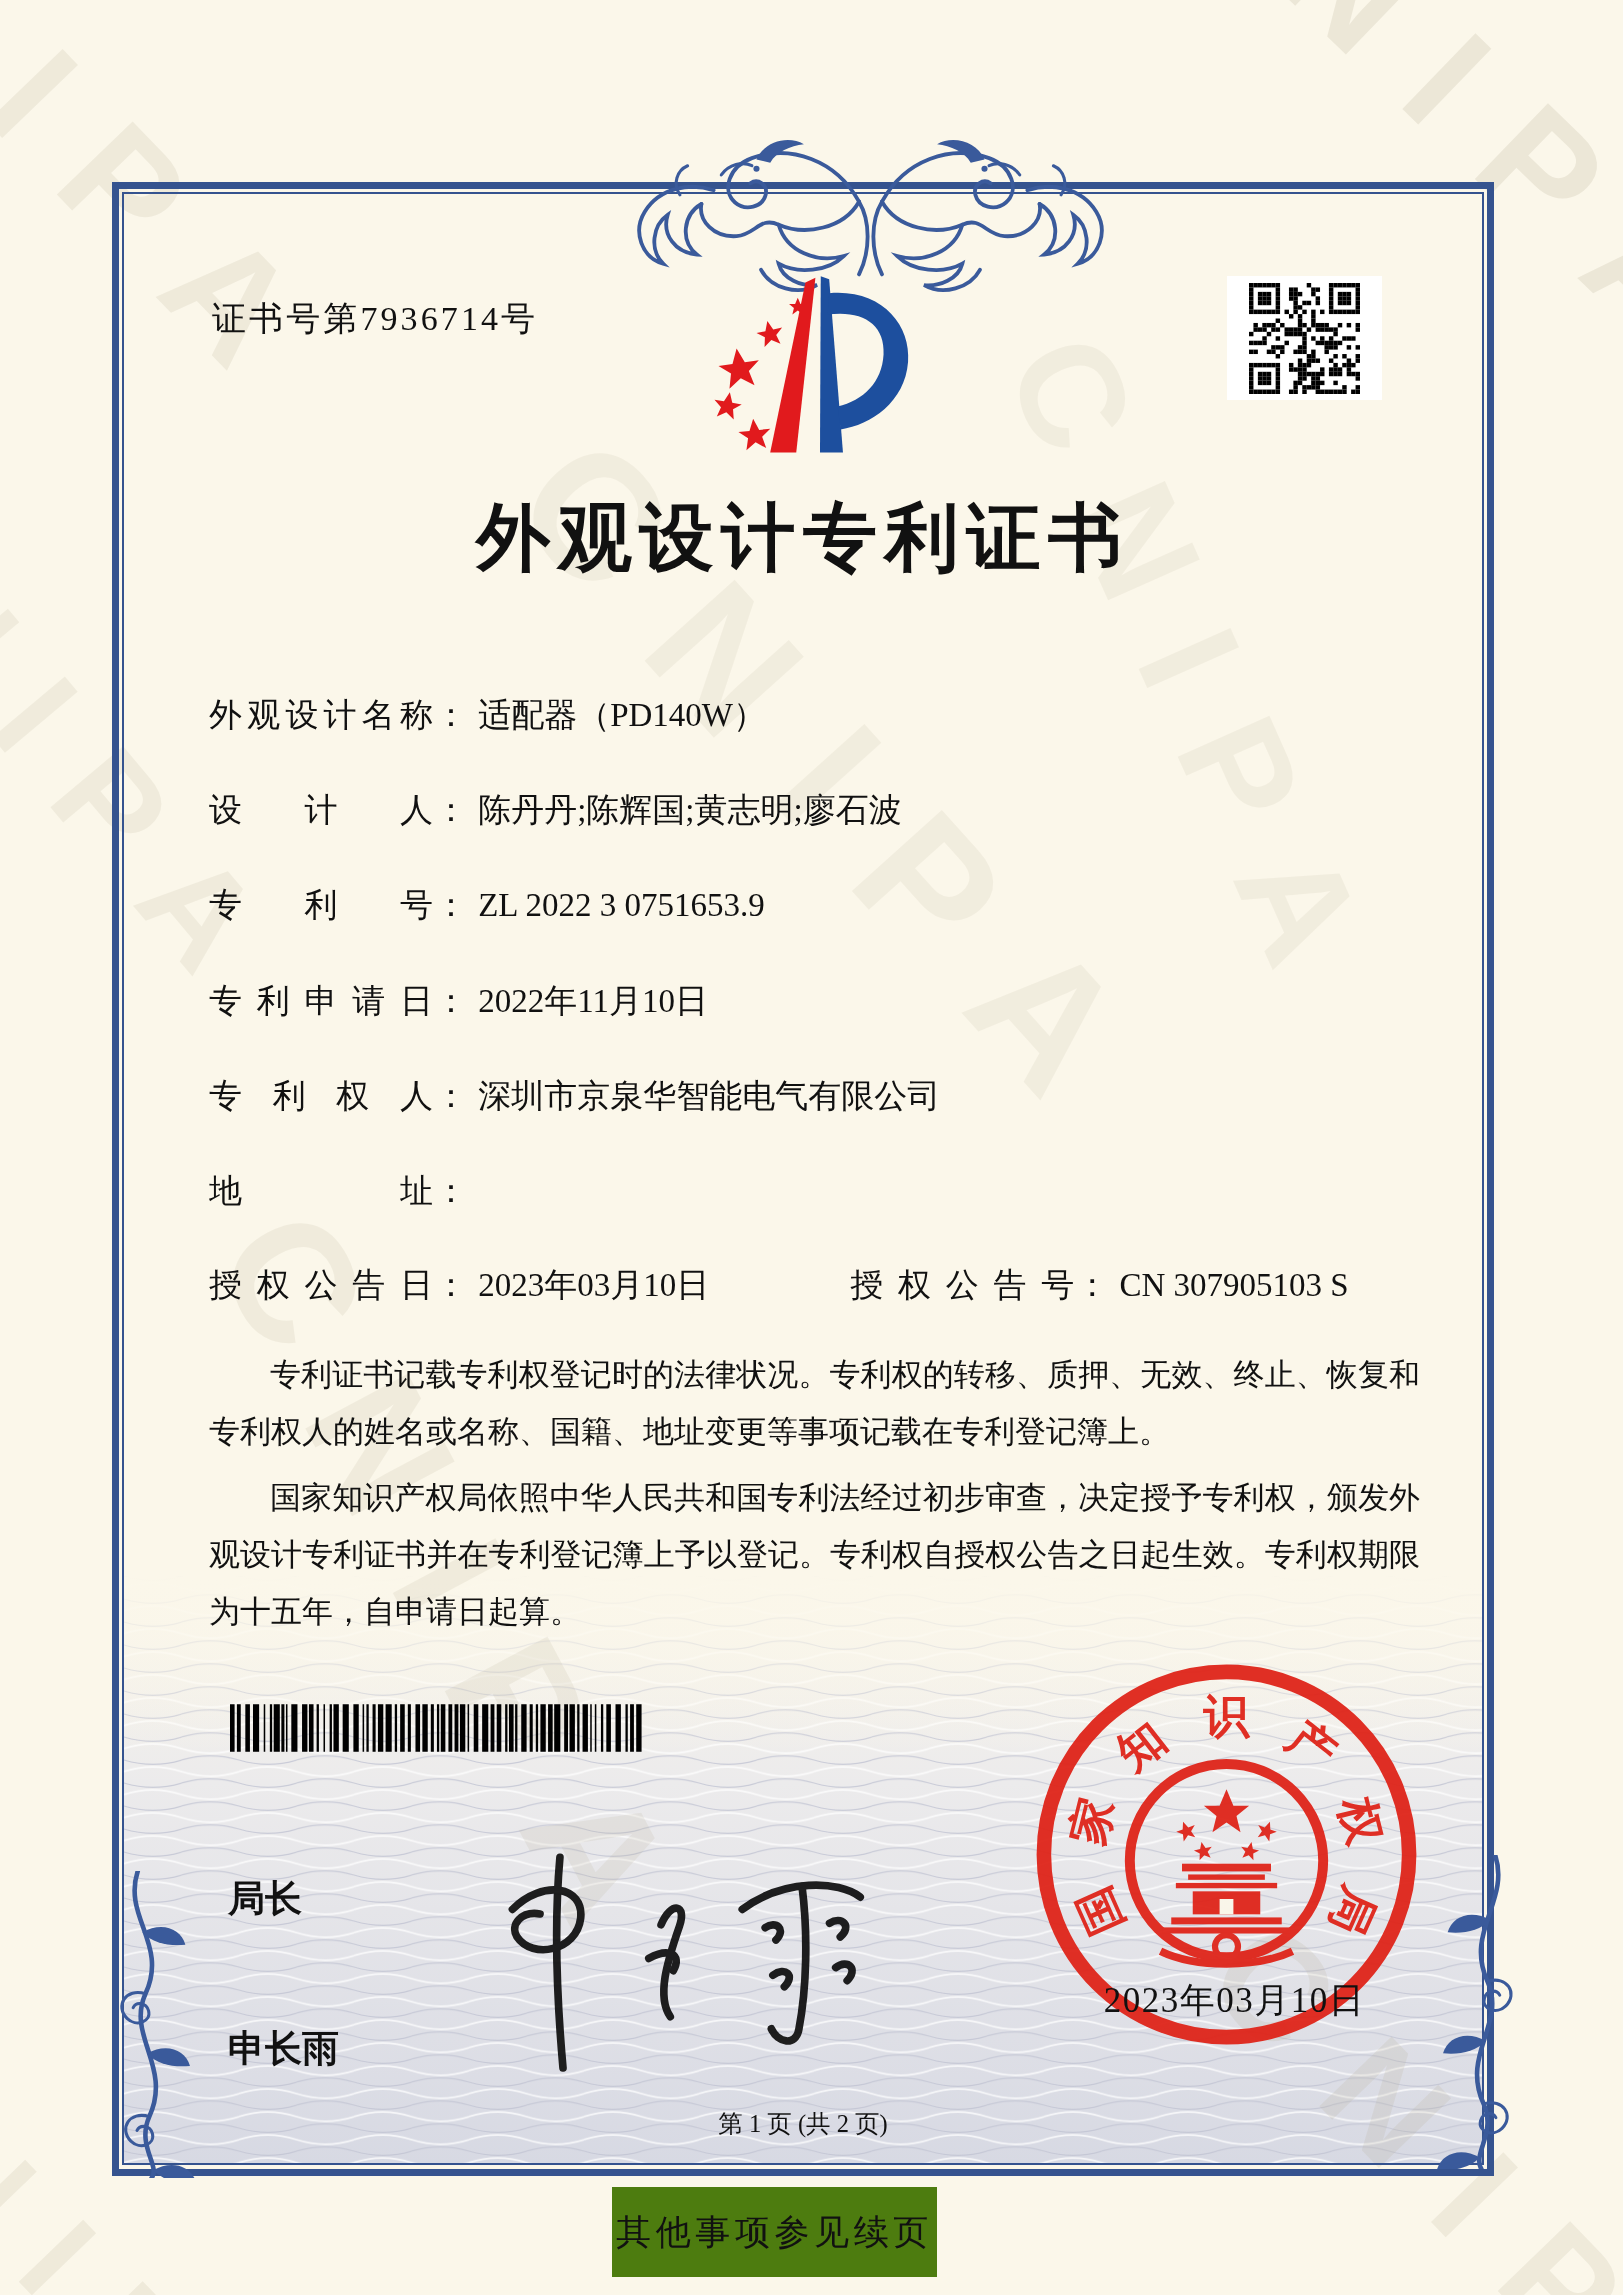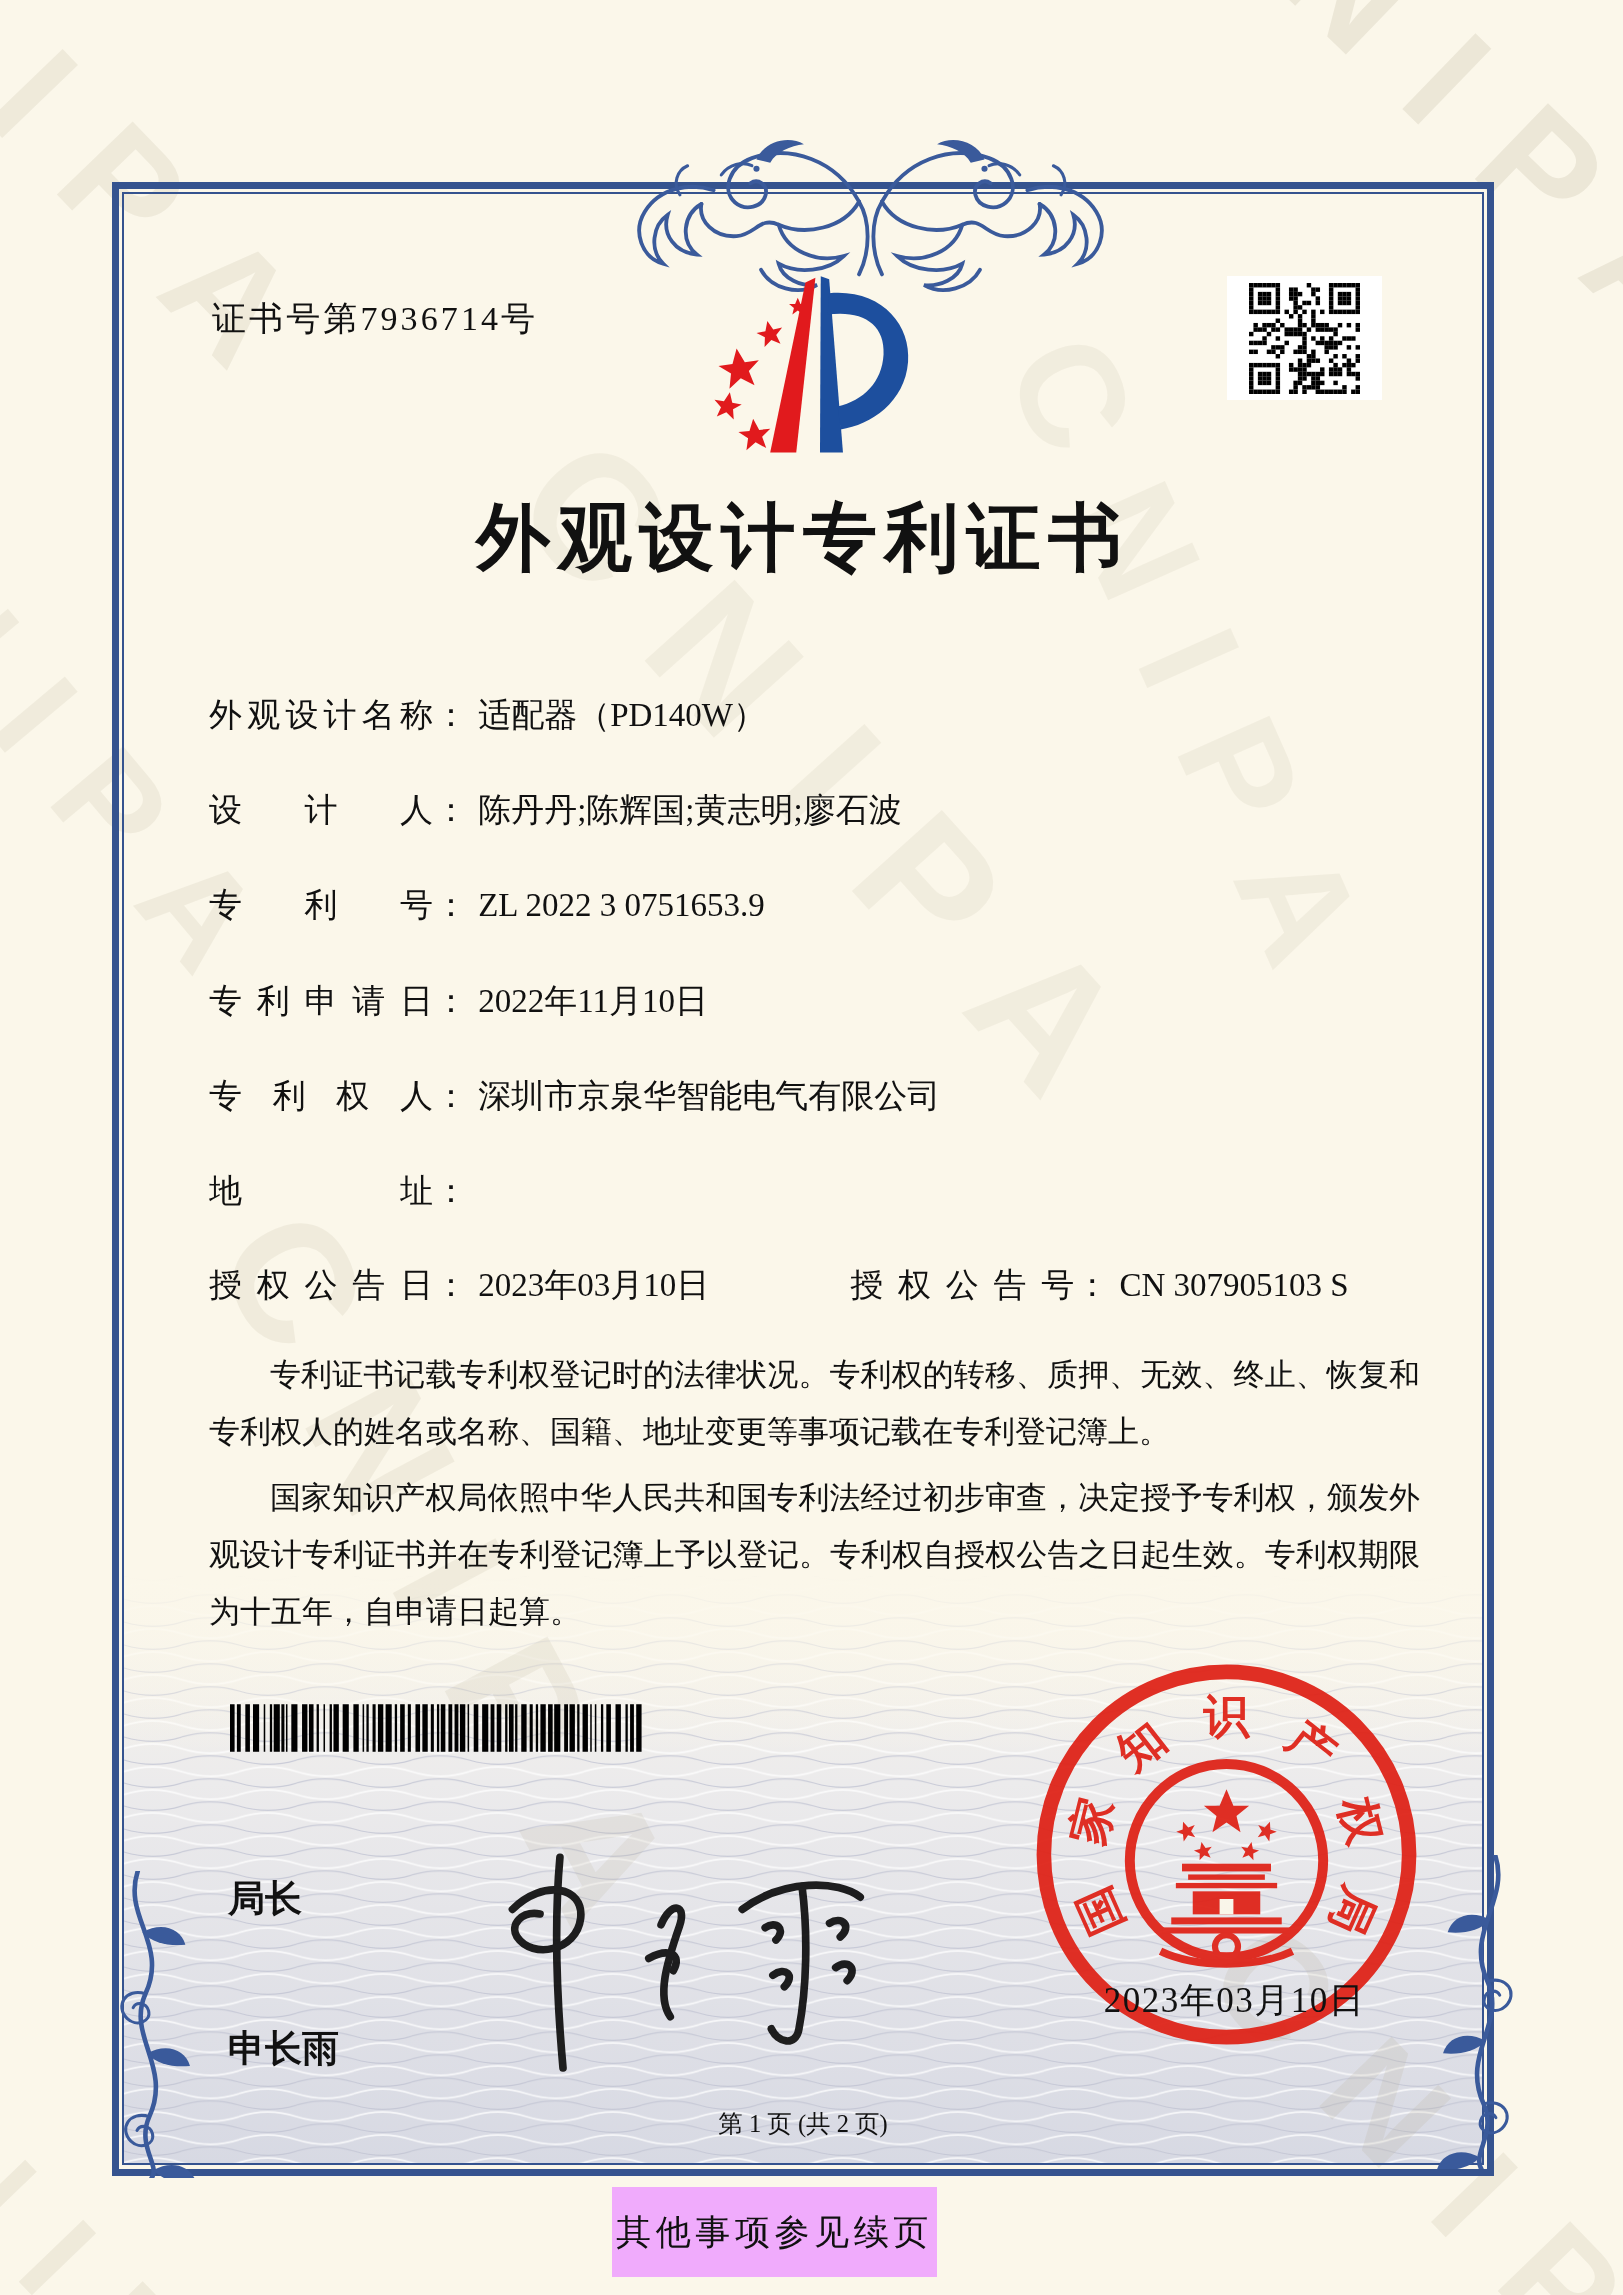--- a/index.html
+++ b/index.html
@@ -47,21 +47,21 @@
   .sig-role{position:absolute;left:228px;top:1874px;font-size:37px;font-weight:600;
             font-family:"Liberation Sans","DejaVu Sans",sans-serif;}
   .sig-name{position:absolute;left:228px;top:2024px;font-size:37px;font-weight:600;
             font-family:"Liberation Sans","DejaVu Sans",sans-serif;}
   .signature{position:absolute;left:468px;top:1834px;z-index:5;}
   .seal{position:absolute;left:1027px;top:1655px;z-index:5;opacity:.94;}
   .seal-date{position:absolute;left:1058px;top:1977px;width:353px;text-align:center;
              font-size:35px;font-weight:500;z-index:6;letter-spacing:1.5px;}
   .page-indicator{position:absolute;left:112px;top:2107px;width:1382px;text-align:center;
                   font-size:24.5px;z-index:4;}
-  .cont-box{position:absolute;left:612px;top:2187px;width:325px;height:90px;background:#f0abfc;
+  .cont-box{position:absolute;left:612px;top:2187px;width:325px;height:90px;background:#4d7c0f;
             display:flex;align-items:center;justify-content:center;z-index:4;}
   .cont-box span{font-size:35px;letter-spacing:4.6px;}
 </style>
 </head>
 <body>
 
 <div class="page">
 
   <span class="wm wm1">CNIPA</span>
   <span class="wm wm2">CNIPA</span>

